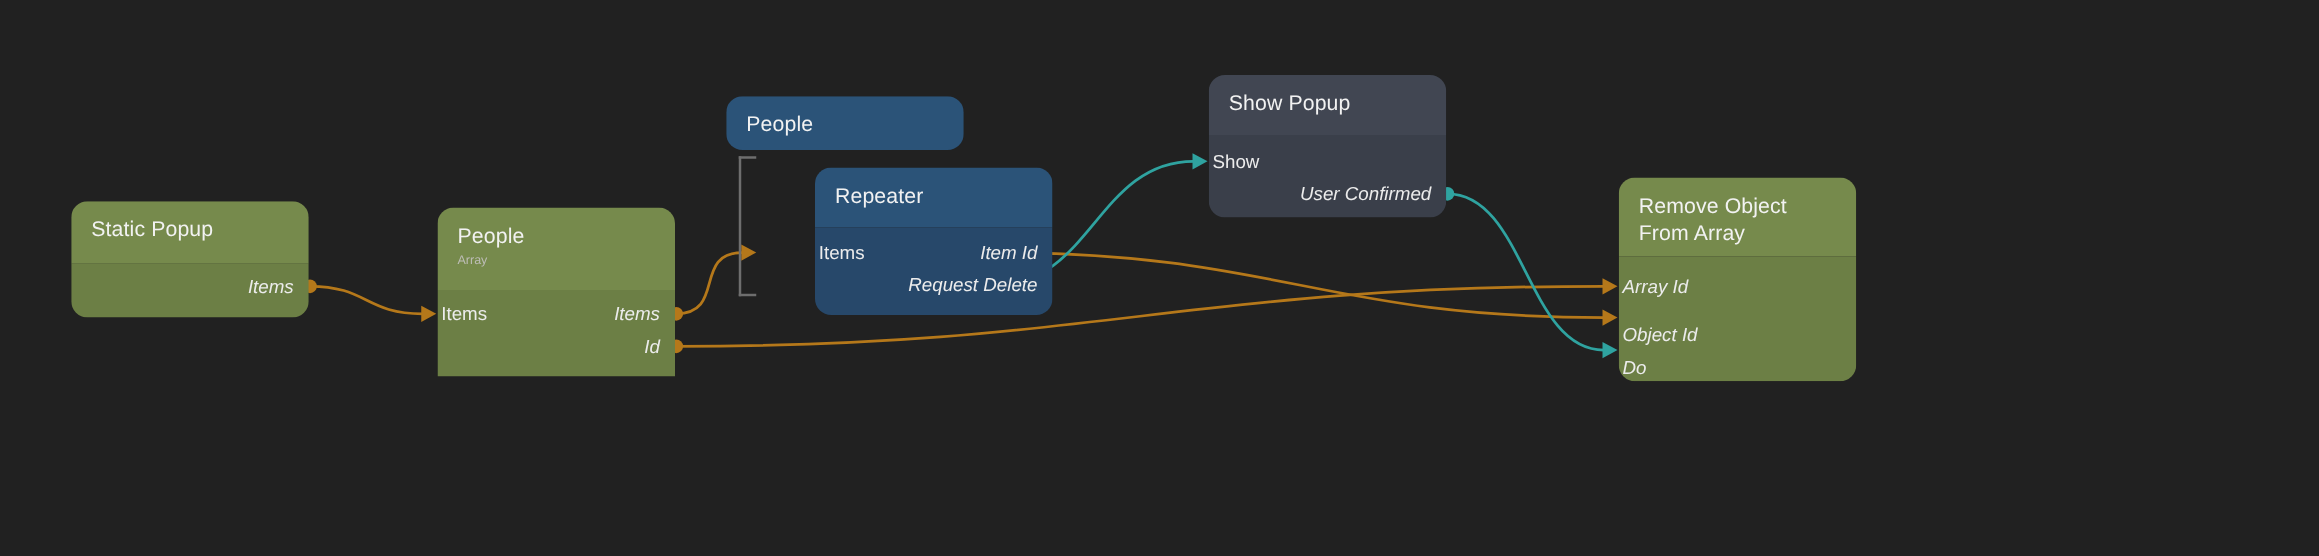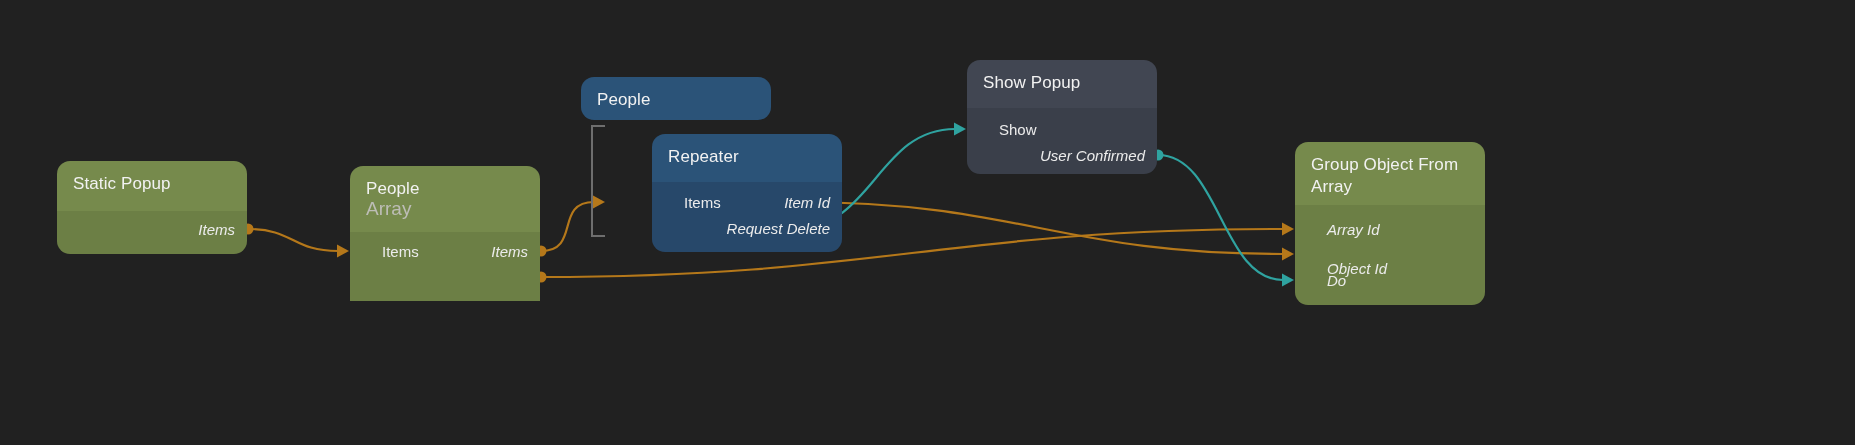--- a/index.html
+++ b/index.html
@@ -38,41 +38,41 @@
     padding: 12px 16px 12px 16px;
   }
   .node-title {
     font-size: 17px;
     color: #f2f2f2;
     line-height: 22px;
     font-weight: 400;
     letter-spacing: .1px;
   }
   .node-subtitle {
-    font-size: 19px;
+    font-size: 10px;
     color: #bdbdb6;
     line-height: 20px;
     margin-top: -1px;
   }
   .node-body {
     position: relative;
     box-sizing: border-box;
   }
   .port-row {
     position: relative;
     height: 25px;
     display: flex;
     align-items: center;
     font-size: 15px;
     color: #ececec;
     white-space: nowrap;
   }
   .port-row.in {
     justify-content: flex-start;
-    padding-left: 32px;
+    padding-left: 3px;
   }
   .port-row.out {
     justify-content: flex-end;
     padding-right: 12px;
     font-style: italic;
   }
 
   
   .green .node-header { background: #768a4c; }
   .green .node-body   { background: #6c7f45; }
@@ -146,20 +146,23 @@
           <div class="node-title">People</div>
           <div class="node-subtitle">Array</div>
         </div>
         <div class="node-body" style="height: 69px;">
           <div class="port-row in" style="position: absolute; left: 0px; right: 0px; top: 7px;">
             <span>Items</span>
           </div>
           <div class="port-row out" style="position: absolute; left: 0px; right: 0px; top: 7px;">
             <span>Items</span>
           </div>
+          <div class="port-row out" style="position: absolute; left: 0px; right: 0px; top: 33px;">
+            <span>Id</span>
+          </div>
         </div>
       </div>
       <div class="node blue" style="left: 581px; top: 77px; width: 190px; height: 43px;">
         <div class="node-header" style="height: 43px;">
           <div class="node-title">People</div>
         </div>
         <div class="node-body" style="height: 0px;"></div>
       </div>
       <div class="node blue" style="left: 606px; top: 134px; width: 190px; height: 118px; margin-left: 46px;">
         <div class="node-header" style="height: 48px;">
@@ -185,30 +188,30 @@
           <div class="port-row in" style="position: absolute; left: 0px; right: 0px; top: 9px;">
             <span>Show</span>
           </div>
           <div class="port-row out" style="position: absolute; left: 0px; right: 0px; top: 35px;">
             <span>User Confirmed</span>
           </div>
         </div>
       </div>
       <div class="node green" style="left: 1295px; top: 142px; width: 190px; height: 163px;">
         <div class="node-header" style="height: 63px;">
-          <div class="node-title">Group Object From Array</div>
+          <div class="node-title">Remove Object From Array</div>
         </div>
         <div class="node-body" style="height: 100px; font-style: italic;">
           <div class="port-row in" style="position: absolute; left: 0px; right: 0px; top: 12px;">
             <span>Array Id</span>
           </div>
           <div class="port-row in" style="position: absolute; left: 0px; right: 0px; top: 37px; margin-top: 14px;">
             <span>Object Id</span>
           </div>
-          <div class="port-row in" style="position: absolute; left: 0px; right: 0px; top: 63px;">
+          <div class="port-row in" style="position: absolute; left: 0px; right: 0px; top: 77px;">
             <span>Do</span>
           </div>
         </div>
       </div>
     </div>
 
 <div class="group-bracket" style="left: 591px; top: 125px; width: 14px; height: 112px;"></div>
   </div>
 
 </body></html>

